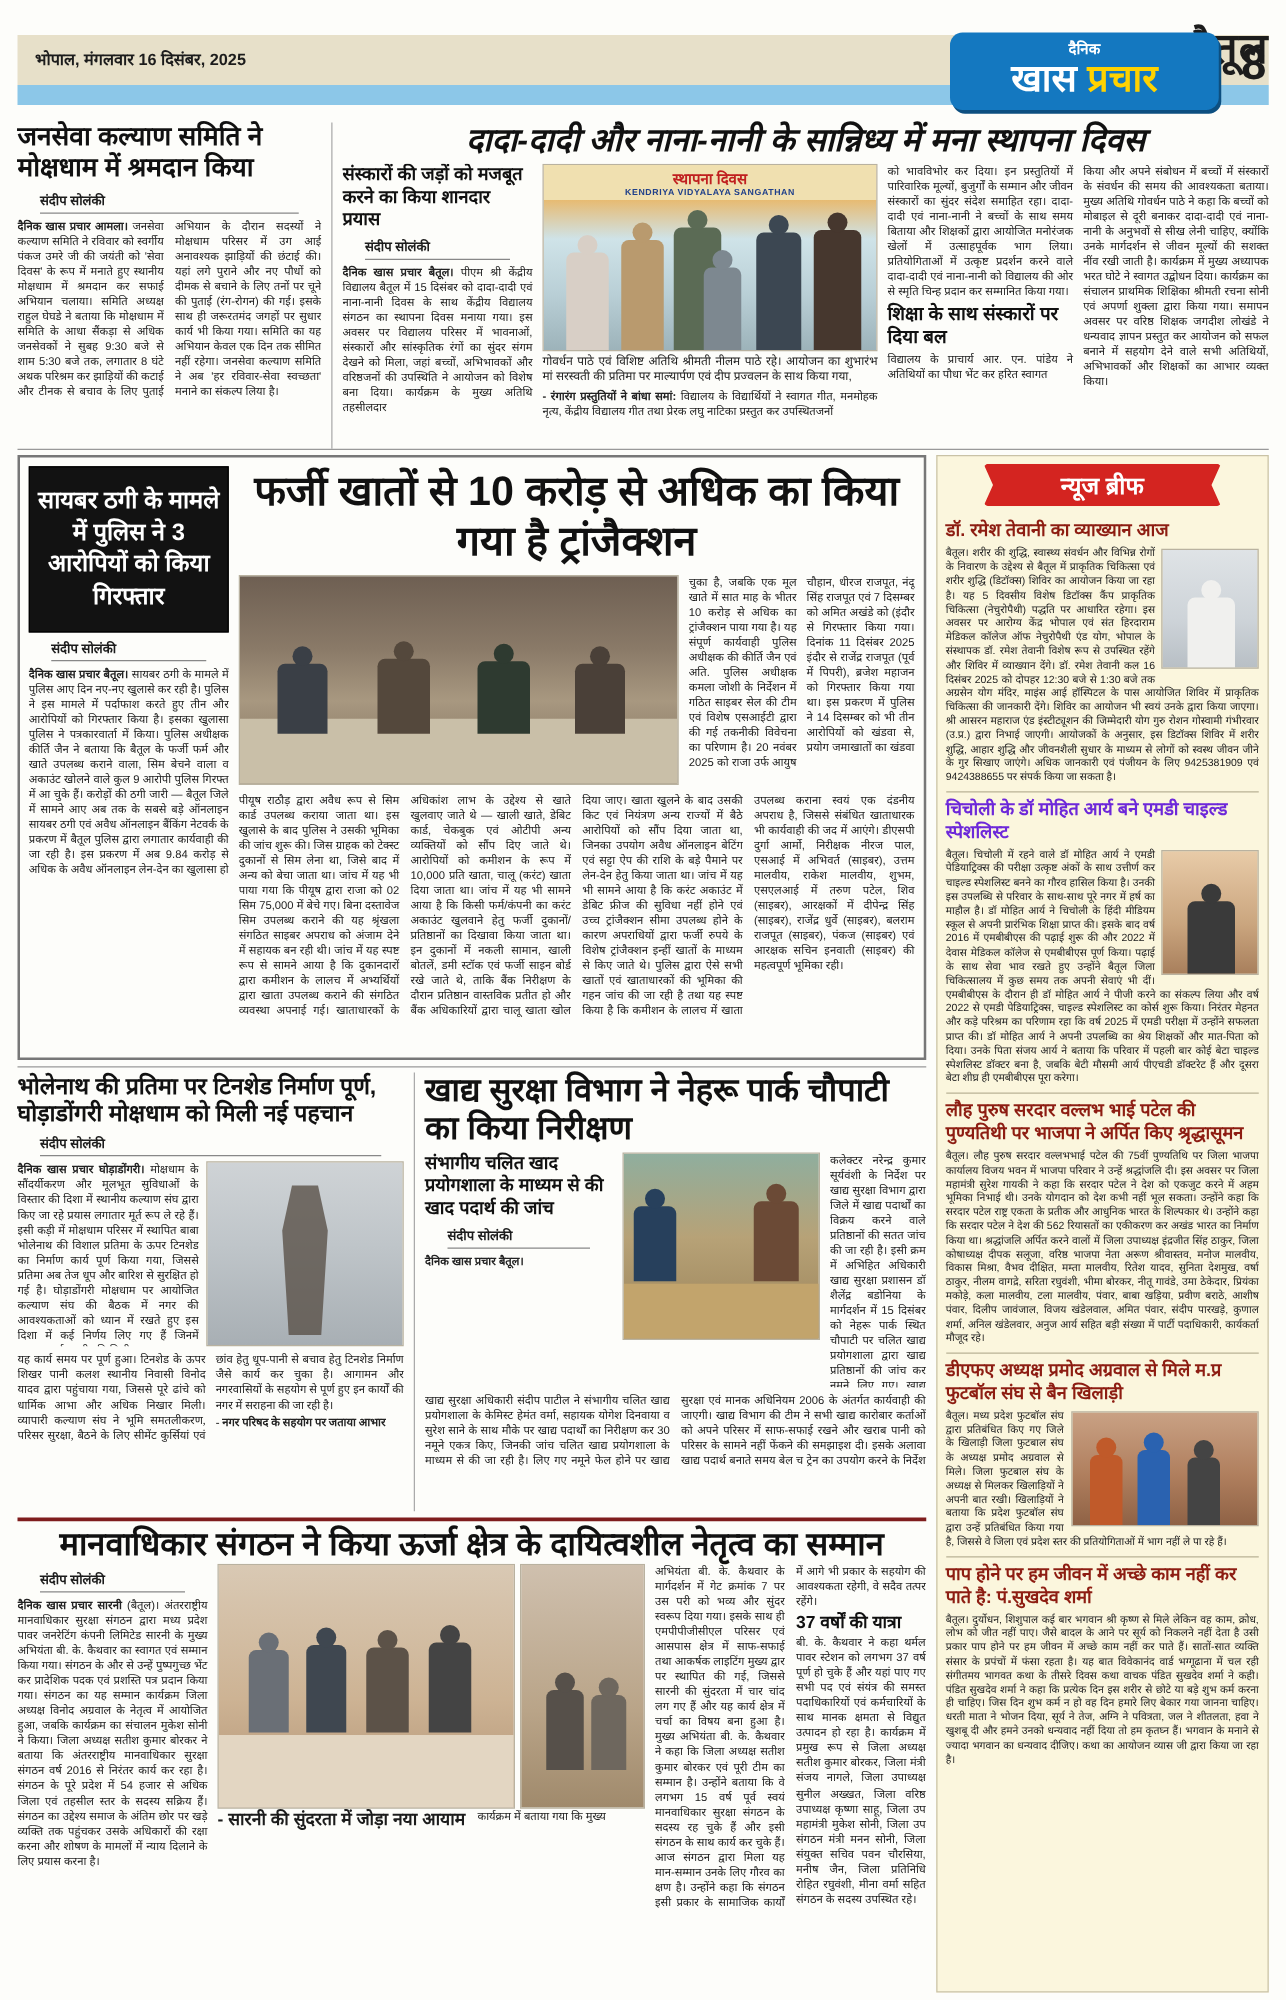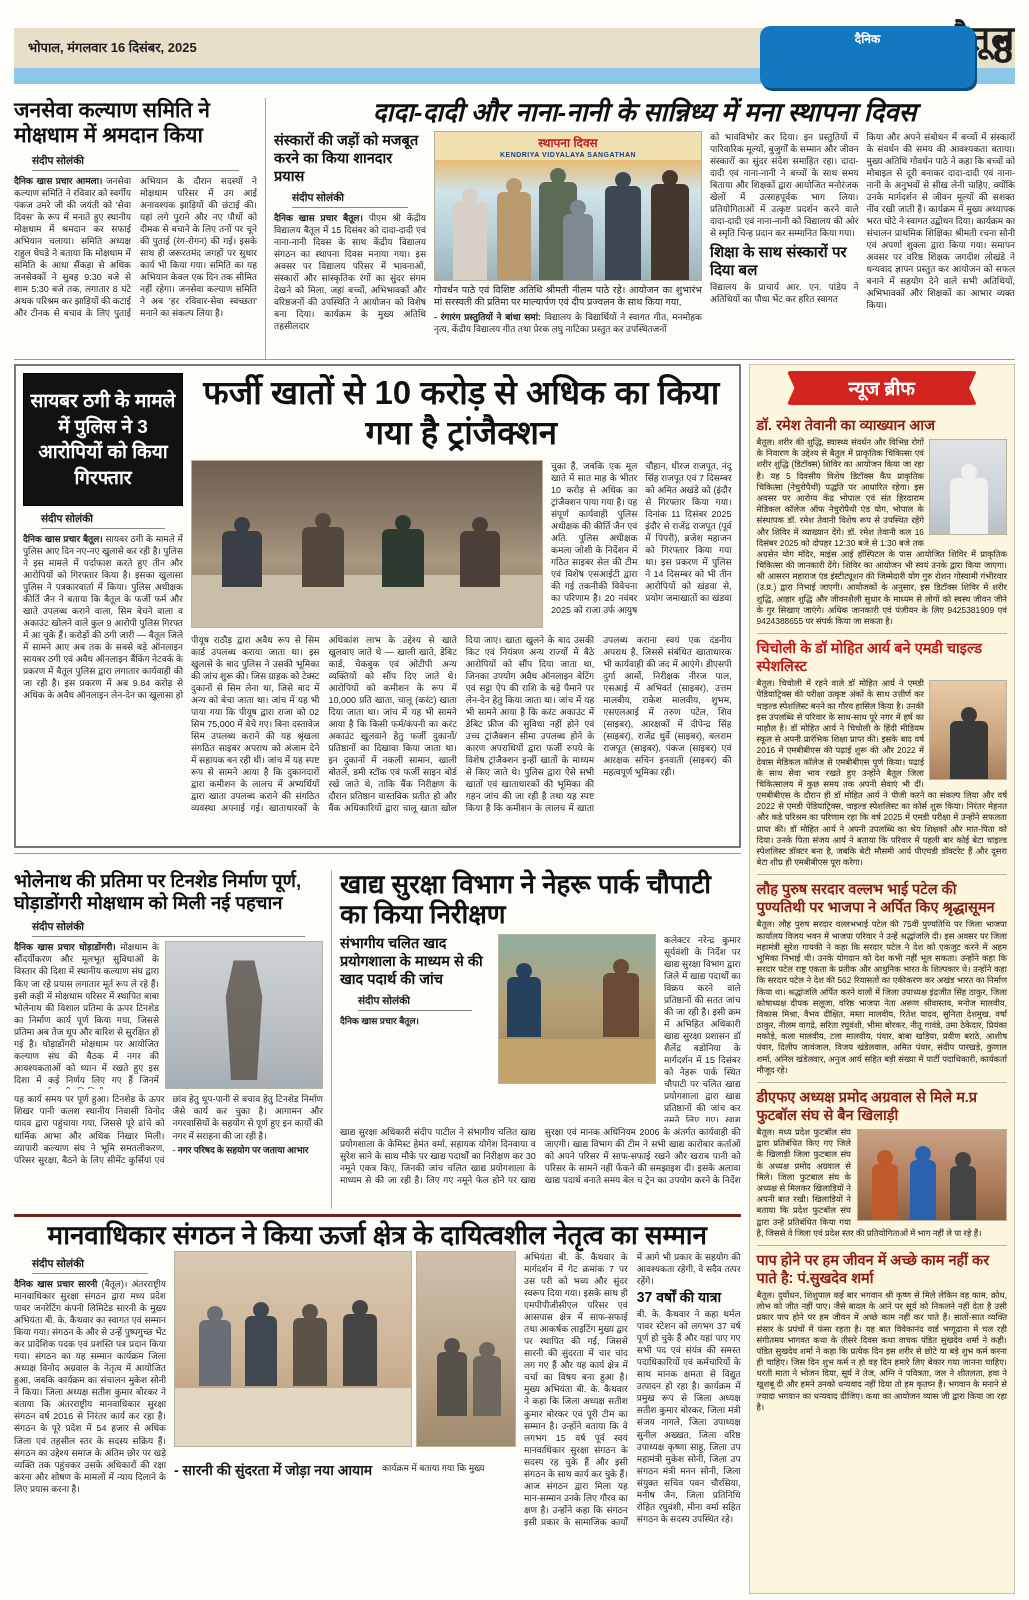--- a/index.html
+++ b/index.html
@@ -65,21 +65,21 @@
   .cyber-left .body-txt { height:268px; overflow:hidden; margin-top:2px; }
   .cyber-right { flex:1; display:flex; flex-direction:column; }
   .cyber-right h2 { font-size:33px; text-align:center; line-height:1.22; margin-bottom:6px; }
   .cyber-mid { display:flex; gap:8px; }
   .ph-press { width:352px; height:168px;
      background:linear-gradient(180deg,#6e5f52 0%,#8a7a68 35%,#a89880 60%,#7a6a58 100%); }
   .cyber-midtxt { flex:1; column-count:2; column-gap:8px; height:168px; overflow:hidden; }
   .cyber-bottom { column-count:4; column-gap:9px; margin-top:6px; height:188px; overflow:hidden; }
 
   
-  .row3 { display:flex; border-top:1px solid #999; margin-top:5px; padding-top:16px; height:356px; }
+  .row3 { display:flex; border-top:1px solid #999; margin-top:5px; padding-top:4px; height:356px; }
   .bhole { width:318px; padding-right:8px; border-right:1px solid #aaa; }
   .bhole h2 { font-size:18.5px; line-height:1.2; }
   .bhole-mid { display:flex; gap:6px; margin-top:2px; }
   .bhole-mid .body-txt { flex:1; height:148px; overflow:hidden; }
   .ph-statue { width:158px; height:148px;
      background:linear-gradient(180deg,#cfd3d6 0%,#bfc5c9 45%,#a8afb4 100%); }
   .statue { position:absolute; left:52px; top:18px; width:52px; height:120px; background:#5a5148;
             clip-path:polygon(30% 0,70% 0,85% 30%,75% 100%,25% 100%,15% 30%); opacity:.8; }
   .bhole .tail { column-count:2; column-gap:8px; height:116px; overflow:hidden; margin-top:4px;font-family:Liberation Serif, serif; }
   .khadya { flex:1; padding-left:8px; }
@@ -95,55 +95,59 @@
   
   .manav { border-top:3px solid #7f1d1d; margin-top:5px; padding-top:4px; height:372px; }
   .manav h2 { font-size:26px; text-align:center; line-height:1.15; }
   .manav h3.sub { font-size:22px; text-align:center; line-height:1.2; margin:2px 0 5px; font-weight:800; }
   .manav-grid { display:flex; gap:8px; height:296px; overflow:hidden; }
   .manav-c1 { width:152px; }
   .manav-c2 { width:342px; }
   .ph-powerwrap { display:flex; gap:4px; }
   .ph-power1 { width:238px; height:196px; background:linear-gradient(180deg,#d9c9b4 0%,#cdb394 55%,#b29374 100%); }
   .ph-power2 { width:100px; height:196px; background:linear-gradient(180deg,#cfc0ae 0%,#b9a488 60%,#a08a6c 100%); }
-  .manav-capline { display:flex; gap:8px; margin-top:15px; }
+  .manav-capline { display:flex; gap:8px; margin-top:0; }
   .manav-capline .capbold { font-size:14px; font-weight:800; width:200px; line-height:1.2; }
   .manav-capline .captxt { flex:1; }
   .manav-c3 { flex:1; column-count:2; column-gap:9px; }
   .manav h4.sub37 { font-size:14px; margin-bottom:2px; }
 
   
   .rail { width:270px; background:#fbf6dd; border:1px solid #c9c2a6; padding:6px 7px;
           height:1230px; margin-top:4px; }
   .nb-banner { background:#d42420; color:#fff; font-weight:800; font-size:19px; text-align:center;
                width:190px; margin:0 auto 6px; padding:4px 0; border-radius:4px;
                clip-path:polygon(0 0,100% 0,96% 50%,100% 100%,0 100%,4% 50%); }
   .nb-item { border-bottom:1px solid #b9b295; padding:5px 0 6px; }
   .nb-item:last-child { border-bottom:none; }
   .nb-h { font-size:14.5px; font-weight:800; line-height:1.25; color:#8d1d12; margin-bottom:3px; }
-  .nb-h.dark { color:#b91c1c; }
+  .nb-h.dark { color:#6d28d9; }
   .nb-b { font-size:8.4px; line-height:1.33; text-align:justify; color:#222; }
   .nb-float { float:right; margin:2px 0 3px 5px; }
   .ph-doc1 { width:78px; height:96px; background:linear-gradient(180deg,#dfe3e6 0%,#cdd3d8 60%,#b8bfc5 100%); }
   .ph-doc2 { width:78px; height:100px; background:linear-gradient(180deg,#e8cba8 0%,#caa57e 60%,#a87f5c 100%); }
   .ph-foot { width:150px; height:92px; float:right; margin:2px 0 3px 6px;
              background:linear-gradient(180deg,#c9a184 0%,#b07f5e 55%,#8f6245 100%); }
 </style>
 </head>
 <body>
 
 <div class="page">
 
   <header class="hdr">
     <div class="hdr-beige"></div>
     <div class="hdr-stripe"></div>
     <span class="hdr-date">भोपाल, मंगलवार 16 दिसंबर, 2025</span>
     <div class="hdr-section">बैतूल</div>
     <div class="brand">
       <div class="brand-top">दैनिक</div>
+      <div class="brand-main">
+        <span>खास</span>
+        <span class="brand-accent">प्रचार</span>
+      </div>
     </div>
     <div class="hdr-pageno">8</div>
   </header>
 
   <section class="toprow">
     <article class="a1">
       <h2>जनसेवा कल्याण समिति ने मोक्षधाम में श्रमदान किया</h2>
       <div class="byline">संदीप सोलंकी</div>
       <p class="body-txt"><b>दैनिक खास प्रचार आमला।</b> <span>जनसेवा कल्याण समिति ने रविवार को स्वर्गीय पंकज उमरे जी की जयंती को 'सेवा दिवस' के रूप में मनाते हुए स्थानीय मोक्षधाम में श्रमदान कर सफाई अभियान चलाया। समिति अध्यक्ष राहुल घेघडे ने बताया कि मोक्षधाम में समिति के आधा सैंकड़ा से अधिक जनसेवकों ने सुबह 9:30 बजे से शाम 5:30 बजे तक, लगातार 8 घंटे अथक परिश्रम कर झाड़ियों की कटाई और टीनक से बचाव के लिए पुताई अभियान के दौरान सदस्यों ने मोक्षधाम परिसर में उग आई अनावश्यक झाड़ियों की छंटाई की। यहां लगे पुराने और नए पौधों को दीमक से बचाने के लिए तनों पर चूने की पुताई (रंग-रोगन) की गई। इसके साथ ही जरूरतमंद जगहों पर सुधार कार्य भी किया गया। समिति का यह अभियान केवल एक दिन तक सीमित नहीं रहेगा। जनसेवा कल्याण समिति ने अब 'हर रविवार-सेवा स्वच्छता' मनाने का संकल्प लिया है।</span></p>
     </article>

